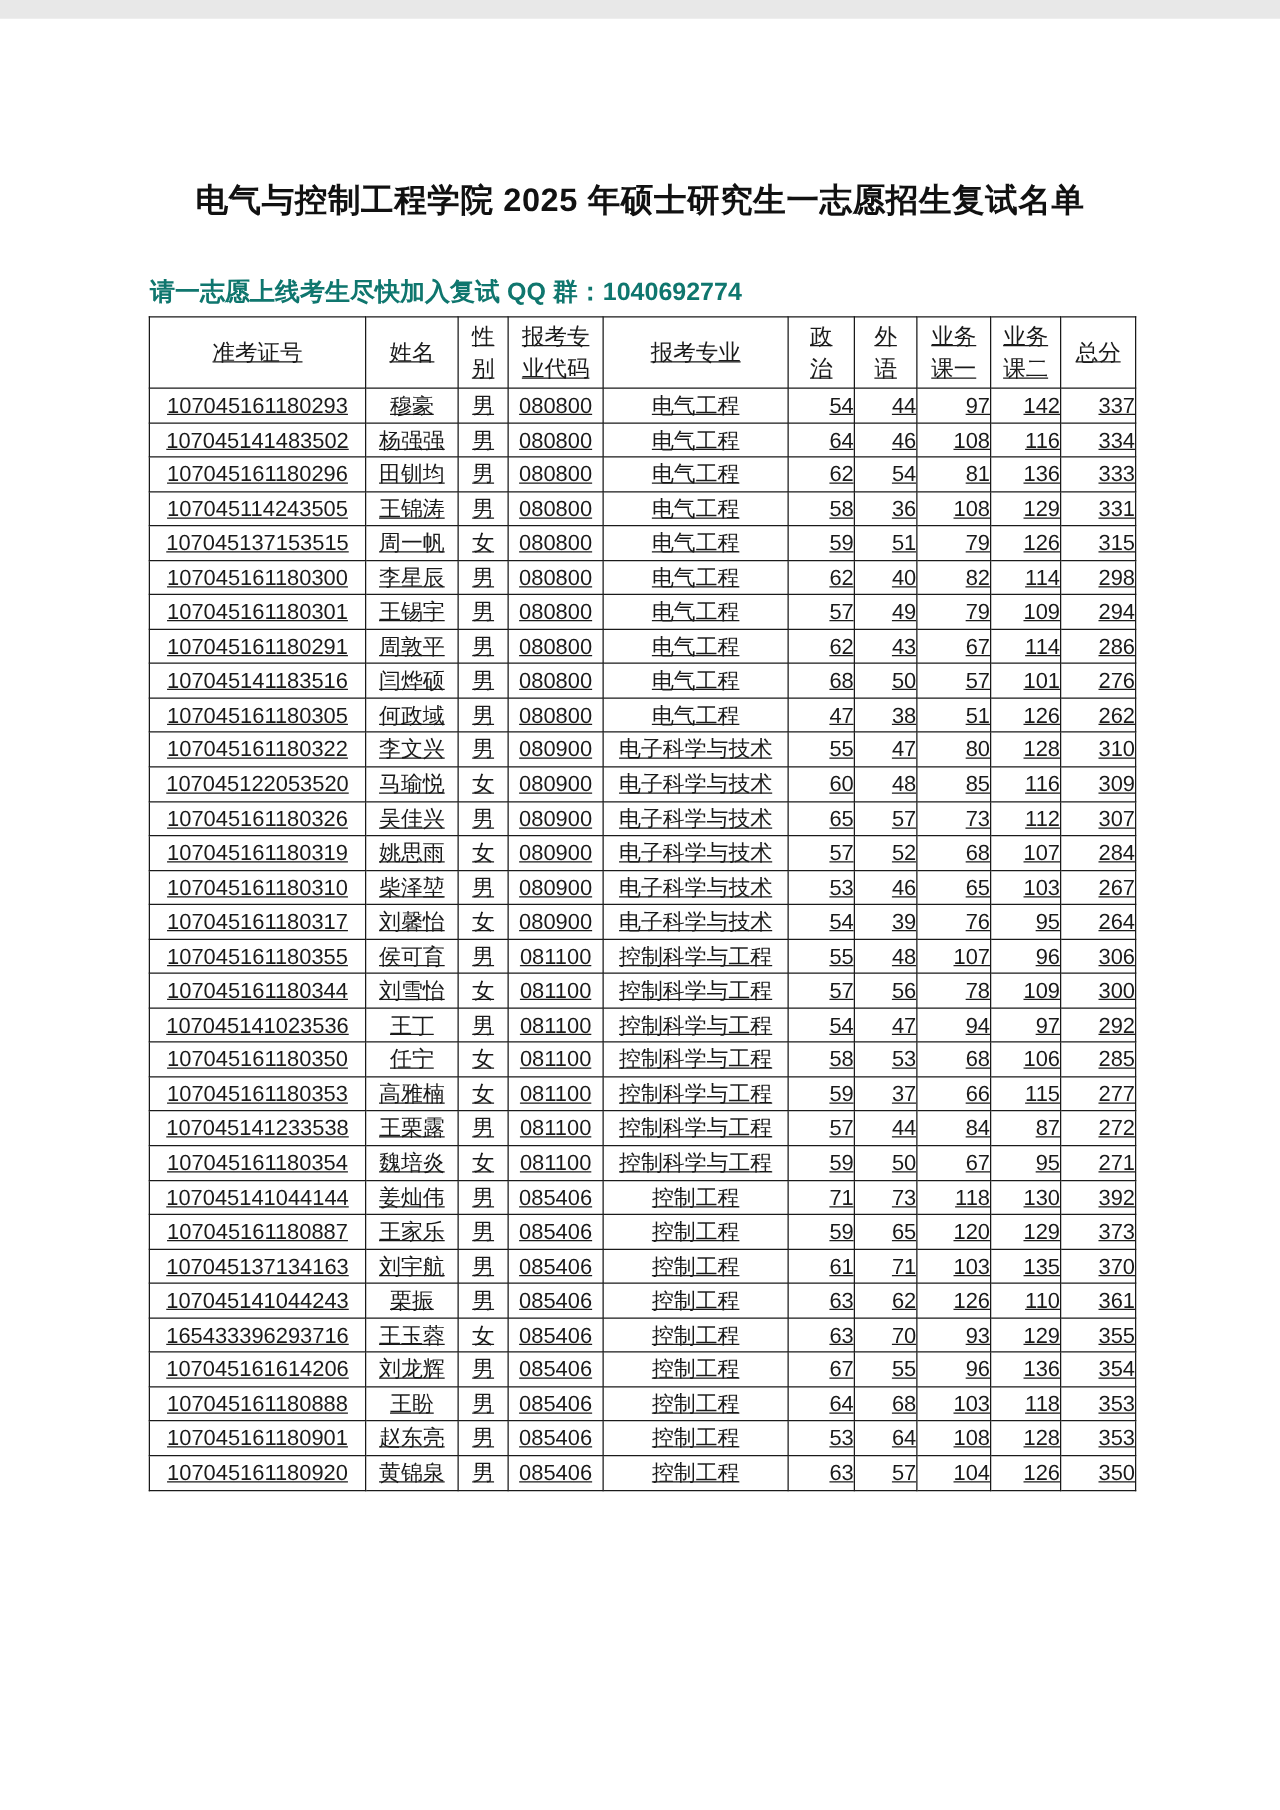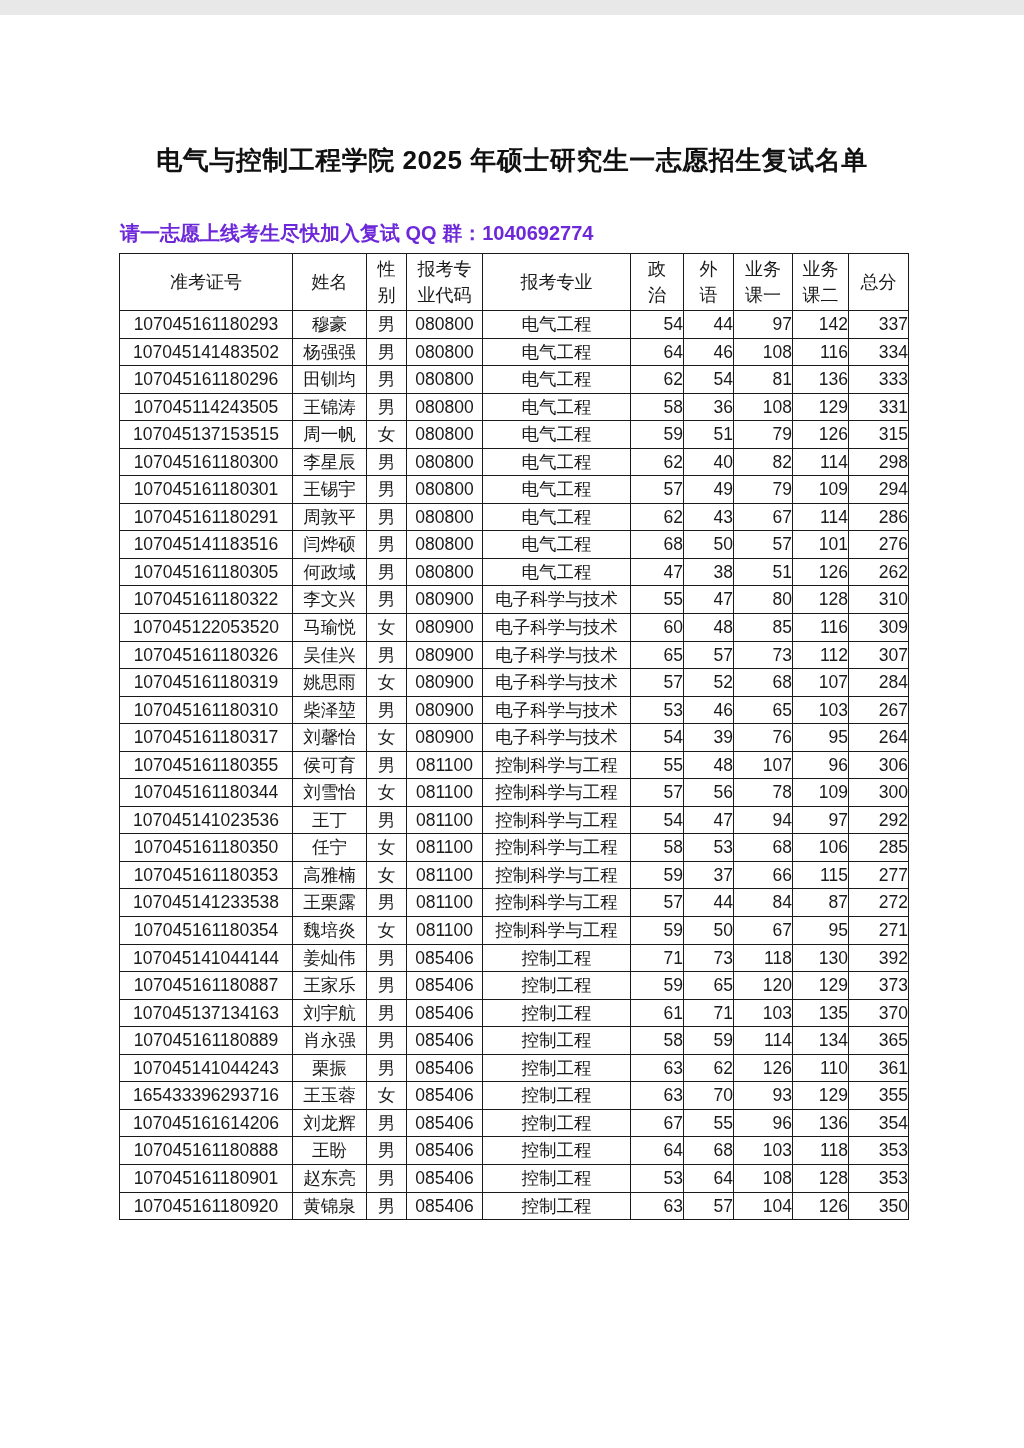--- a/index.html
+++ b/index.html
@@ -20,28 +20,29 @@
     font-size: 26px;
     font-weight: 700;
     letter-spacing: 0.5px;
     color: #111111;
   }
   .notice {
     margin: 0;
     padding: 42px 0 0 120px;
     font-size: 20px;
     font-weight: 700;
-    color: #6d28d9;
+    color: #0f766e;
   }
   table.roster {
     margin: 6px 0 0 119px;
     border-collapse: collapse;
     table-layout: fixed;
     width: 789px;
     font-size: 17.5px;
+    text-decoration: underline;
   }
   table.roster th, table.roster td {
     border: 1px solid #1a1a1a;
     padding: 0;
     overflow: hidden;
     white-space: nowrap;
   }
   table.roster th {
     height: 56px;
     font-weight: 400;
@@ -423,32 +424,20 @@
           <td class="col-gender">男</td>
           <td class="col-major_code">085406</td>
           <td class="col-major">控制工程</td>
           <td class="col-politics">61</td>
           <td class="col-foreign_language">71</td>
           <td class="col-course1">103</td>
           <td class="col-course2">135</td>
           <td class="col-total">370</td>
         </tr>
         <tr>
-          <td class="col-id">107045161180889</td>
-          <td class="col-name">肖永强</td>
-          <td class="col-gender">男</td>
-          <td class="col-major_code">085406</td>
-          <td class="col-major">控制工程</td>
-          <td class="col-politics">58</td>
-          <td class="col-foreign_language">59</td>
-          <td class="col-course1">114</td>
-          <td class="col-course2">134</td>
-          <td class="col-total">365</td>
-        </tr>
-        <tr>
           <td class="col-id">107045141044243</td>
           <td class="col-name">栗振</td>
           <td class="col-gender">男</td>
           <td class="col-major_code">085406</td>
           <td class="col-major">控制工程</td>
           <td class="col-politics">63</td>
           <td class="col-foreign_language">62</td>
           <td class="col-course1">126</td>
           <td class="col-course2">110</td>
           <td class="col-total">361</td>

